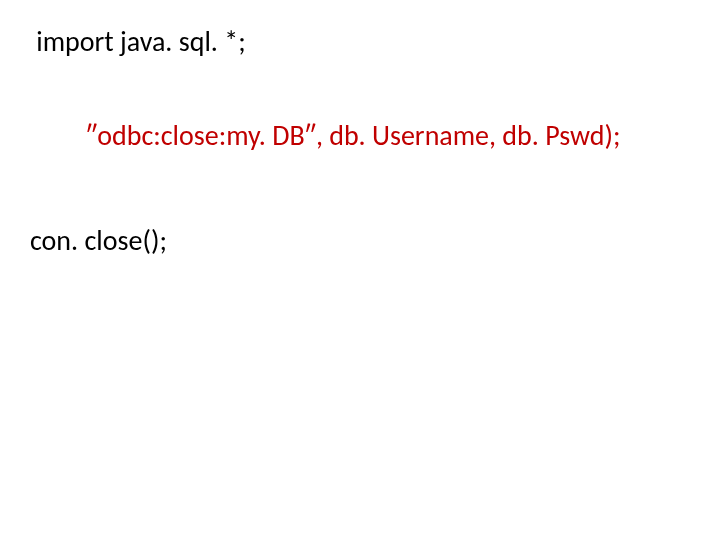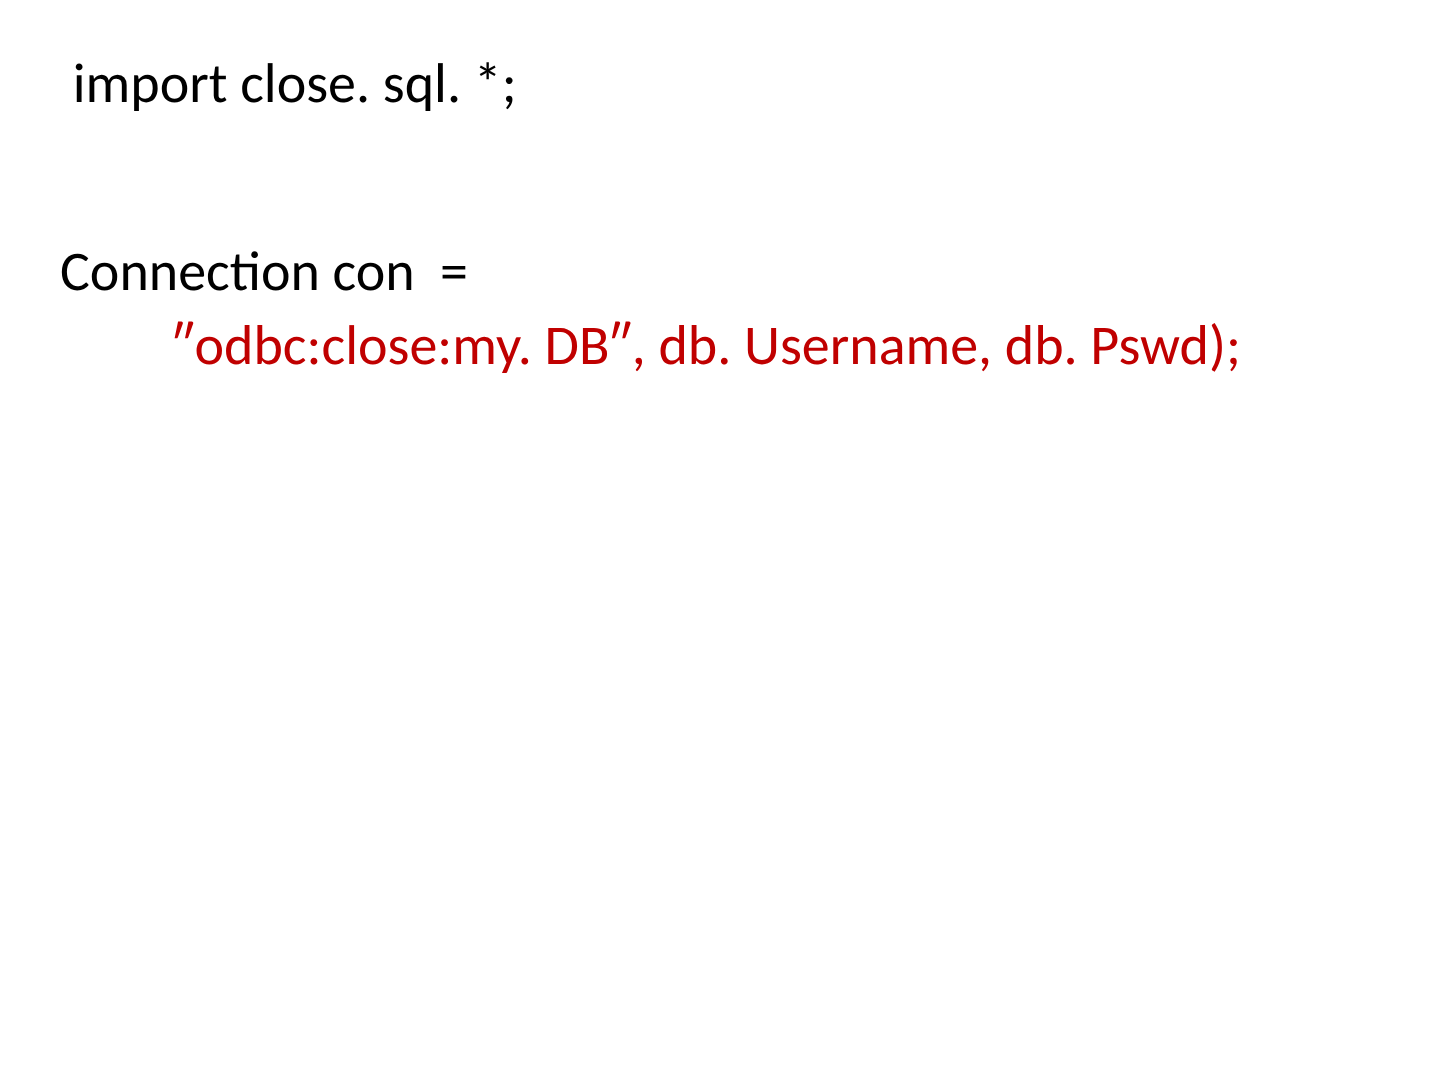--- a/index.html
+++ b/index.html
@@ -26,22 +26,24 @@
   .block1 { margin-bottom: 58px; }
   .block2 { margin-bottom: 68px; }
   .indent { padding-left: 56px; }
 </style>
 </head>
 <body>
 
 <div class="slide">
 
   <div class="block1">
-    <span class="line"> import close. sql. *;</span>
+    <span class="line"> import java. sql. *;</span>
   </div>
 
   <div class="block2">
-    <div class="line">Connection con  =</div>
     <div class="line indent code-red">″odbc:close:my. DB″, db. Username, db. Pswd);</div>
   </div>
 
+  <div>
+    <span class="line">con. close();</span>
+  </div>
 
 </div>
 
 </body></html>

